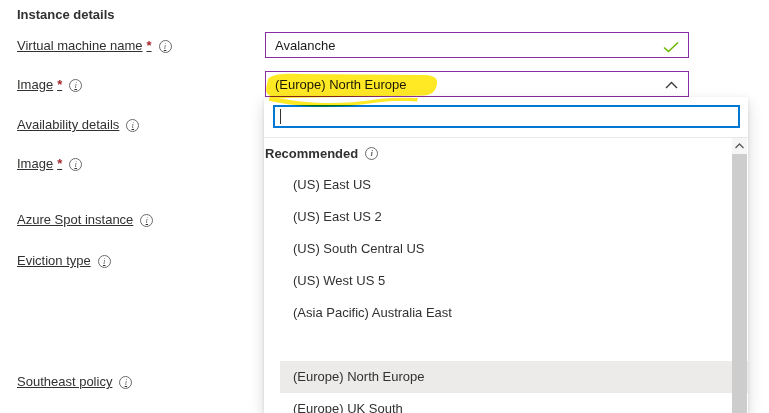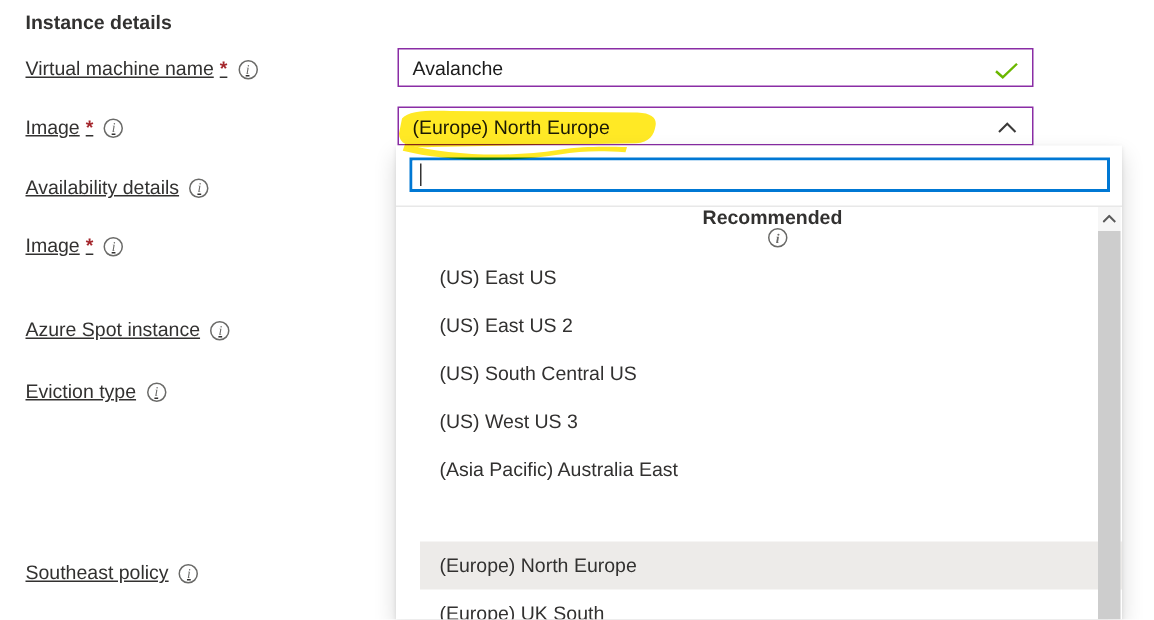--- a/index.html
+++ b/index.html
@@ -37,22 +37,22 @@
     position:absolute; left:9px; top:8px; width:467px; height:23px;
     border:2px solid #0078d4; background:#fff;
   }
   .search-wrap input {
     position:absolute; inset:0; border:none; outline:none; width:100%; height:100%;
     font-family:"Liberation Sans", sans-serif; font-size:13px; padding:0 4px;
   }
   .caret { position:absolute; left:5px; top:2px; width:1px; height:15px; background:#333; }
   .divider { position:absolute; left:0; top:40px; width:100%; height:1px; background:#e8e8e8; }
   .group-header {
-    position:absolute; left:16px; top:40px; width:469px; height:32px;
-    display:flex; align-items:center; padding-left:1px; font-weight:600;flex-direction:column;
+    position:absolute; left:0; top:40px; width:469px; height:32px;
+    display:flex; align-items:center; padding-left:1px; font-weight:600;
   }
   .opt {
     position:absolute; left:16px; width:469px; height:32px; line-height:32px;
     padding-left:13px; cursor:pointer; white-space:nowrap;
   }
   .opt.selected { background:#edebe9; }
   .o0{top:72px}.o1{top:104px}.o2{top:136px}.o3{top:168px}
   .o4{top:200px}.o5{top:232px}.o6{top:264px}.o7{top:296px}
 
   .scrollbar { position:absolute; left:468px; top:41px; width:15px; height:275px; background:#f6f6f6; }
@@ -123,21 +123,21 @@
   <div class="divider"></div>
 
   <div class="group-header">
     <span>Recommended</span>
     <span class="info-icon">i</span>
   </div>
 
   <div class="opt o0">(US) East US</div>
   <div class="opt o1">(US) East US 2</div>
   <div class="opt o2">(US) South Central US</div>
-  <div class="opt o3">(US) West US 3</div>
+  <div class="opt o3">(US) West US 5</div>
   <div class="opt o4">(Asia Pacific) Australia East</div>
   <div class="opt o6 selected">(Europe) North Europe</div>
   <div class="opt o7">(Europe) UK South</div>
 
   <div class="scrollbar">
     <div class="sb-arrow">
       <svg width="9" height="6" viewBox="0 0 9 6">
           <polyline points="0.5,5 4.5,1 8.5,5" fill="none" stroke="#5a5a5a" stroke-width="1.3"></polyline>
         </svg>
     </div>

